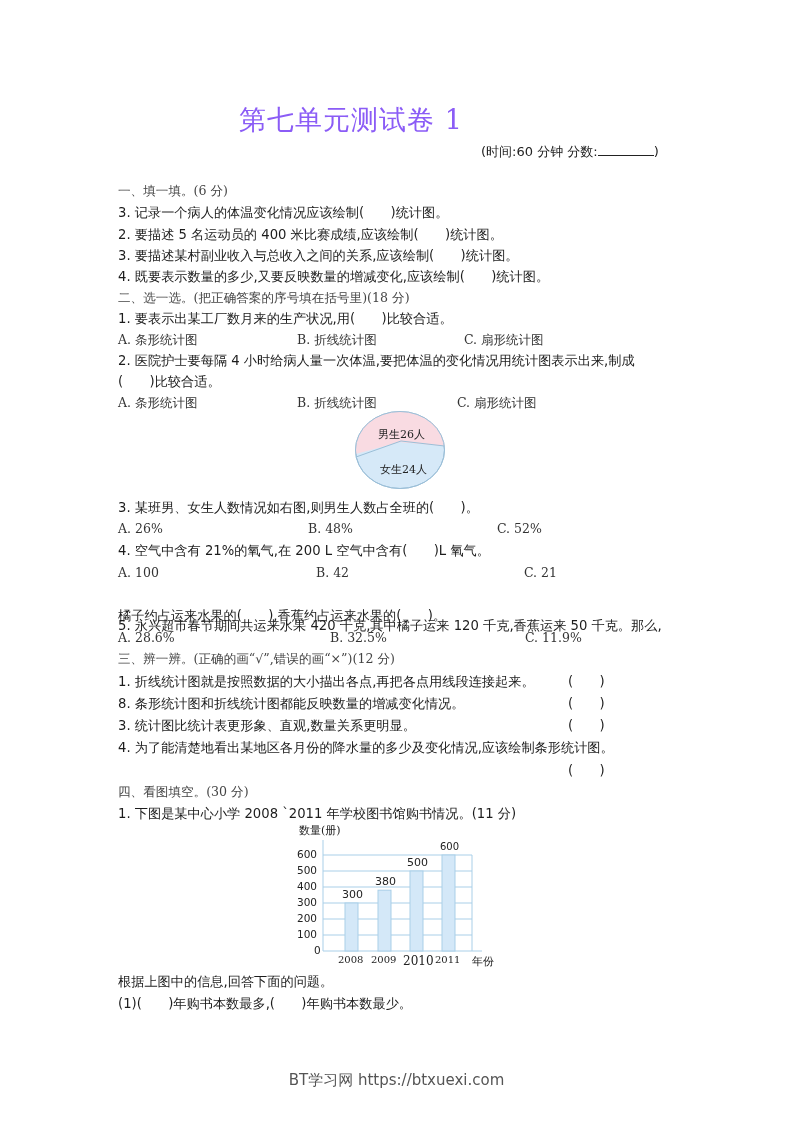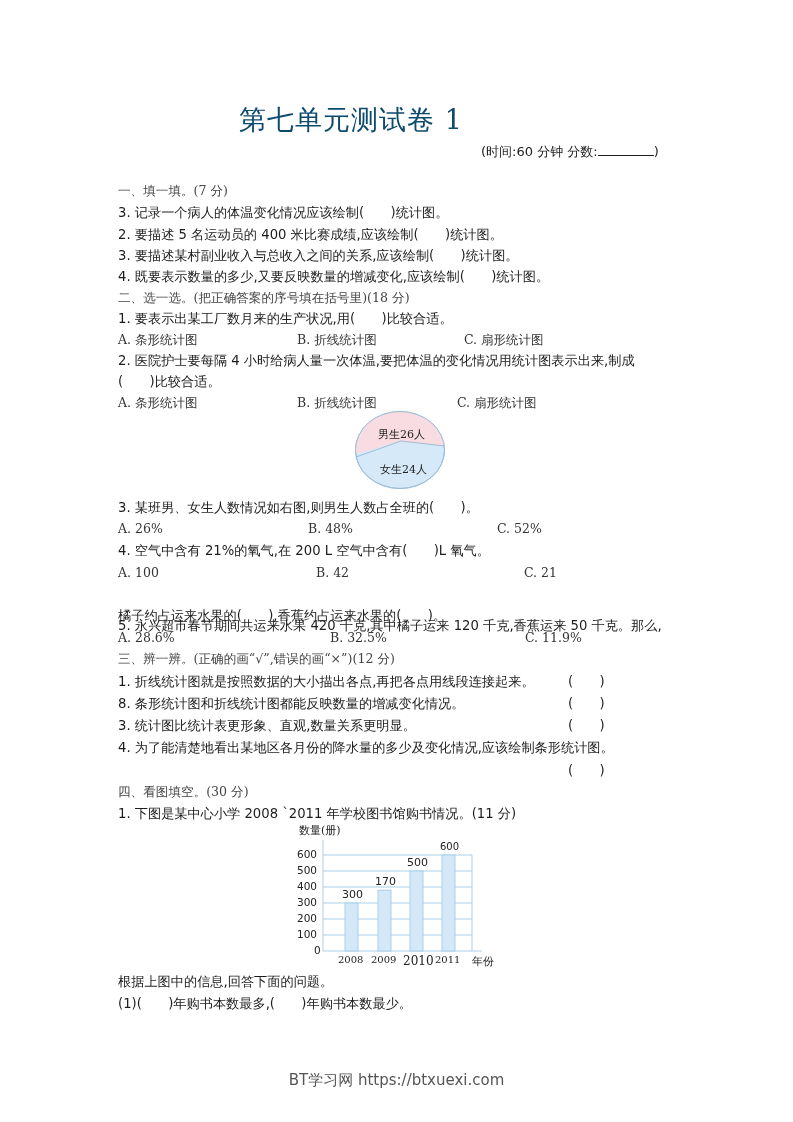--- a/index.html
+++ b/index.html
@@ -1,41 +1,41 @@
 <!DOCTYPE html>
 <html><head>
 <meta charset="utf-8">
 <style>
   html, body { margin:0; padding:0; background:#ffffff; }
   body { width:793px; height:1122px; position:relative; overflow:hidden;
          font-family:"DejaVu Sans", "Liberation Sans", sans-serif; color:#1a1a1a; }
   .abs { position:absolute; white-space:nowrap; }
   .title { left:0; width:702px; text-align:center; top:102px; font-family:"DejaVu Serif","Liberation Serif",serif;
-           font-size:27px; color:#0c4a6e; letter-spacing:1px; }
+           font-size:27px; color:#8b5cf6; letter-spacing:1px; }
   .meta { top:143px; left:481px; font-size:13px; color:#222; }
   .meta .blank { display:inline-block; width:56px; border-bottom:1px solid #222; height:12px; vertical-align:baseline; }
   .line { font-size:13.2px; line-height:18px; color:#1c1c1c; }
   .sec { font-family:"DejaVu Serif","Liberation Serif",serif; font-size:12.6px; color:#444; }
   .opt { font-family:"DejaVu Serif","Liberation Serif",serif; font-size:12.5px; color:#333; }
   
   .pie { left:354px; top:410px; width:92px; height:80px; }
   
   .chart { left:290px; top:820px; width:220px; height:150px; }
   .watermark { top:1071px; left:0; width:793px; text-align:center; font-size:15px; color:#555;
                font-family:"DejaVu Sans","Liberation Sans",sans-serif; }
 </style>
 </head>
 <body>
 
 <div class="abs title">第七单元测试卷 1</div>
 <div class="abs meta">
   <span>(时间:60 分钟    分数:</span><span class="blank"></span><span>)</span>
 </div>
 
-<div class="abs sec line" style="left:118px;top:182px;">一、填一填。(7 分)</div>
+<div class="abs sec line" style="left:118px;top:182px;">一、填一填。(6 分)</div>
 <div class="abs line" style="left:118px;top:204px;">3. 记录一个病人的体温变化情况应该绘制(　　)统计图。</div>
 <div class="abs line" style="left:118px;top:226px;">2. 要描述 5 名运动员的 400 米比赛成绩,应该绘制(　　)统计图。</div>
 <div class="abs line" style="left:118px;top:247px;">3. 要描述某村副业收入与总收入之间的关系,应该绘制(　　)统计图。</div>
 <div class="abs line" style="left:118px;top:268px;">4. 既要表示数量的多少,又要反映数量的增减变化,应该绘制(　　)统计图。</div>
 
 <div class="abs sec line" style="left:118px;top:289px;">二、选一选。(把正确答案的序号填在括号里)(18 分)</div>
 <div class="abs line" style="left:118px;top:310px;">1. 要表示出某工厂数月来的生产状况,用(　　)比较合适。</div>
 <div class="abs opt line" style="left:118px;top:331px;">A. 条形统计图</div>
 <div class="abs opt line" style="left:297px;top:331px;">B. 折线统计图</div>
 <div class="abs opt line" style="left:464px;top:331px;">C. 扇形统计图</div>
@@ -113,21 +113,21 @@
   
   <div class="abs" style="left:7px;top:28px;font-size:10.5px;color:#222;">600</div>
   <div class="abs" style="left:7px;top:44px;font-size:10.5px;color:#222;">500</div>
   <div class="abs" style="left:7px;top:60px;font-size:10.5px;color:#222;">400</div>
   <div class="abs" style="left:7px;top:76px;font-size:10.5px;color:#222;">300</div>
   <div class="abs" style="left:7px;top:92px;font-size:10.5px;color:#222;">200</div>
   <div class="abs" style="left:7px;top:108px;font-size:10.5px;color:#222;">100</div>
   <div class="abs" style="left:24px;top:124px;font-size:10.5px;color:#222;">0</div>
   
   <div class="abs" style="left:52px;top:68px;font-size:11px;color:#222;">300</div>
-  <div class="abs" style="left:85px;top:55px;font-size:11px;color:#222;">170</div>
+  <div class="abs" style="left:85px;top:55px;font-size:11px;color:#222;">380</div>
   <div class="abs" style="left:117px;top:36px;font-size:11px;color:#222;">500</div>
   <div class="abs" style="left:150px;top:21px;font-size:10px;color:#222;">600</div>
   
   <div class="abs" style="left:48px;top:134px;font-size:10px;font-family:'DejaVu Serif',serif;color:#222;">2008</div>
   <div class="abs" style="left:81px;top:134px;font-size:10px;font-family:'DejaVu Serif',serif;color:#222;">2009</div>
   <div class="abs" style="left:113px;top:134px;font-size:12px;font-family:'DejaVu Serif',serif;color:#222;">2010</div>
   <div class="abs" style="left:145px;top:134px;font-size:10px;font-family:'DejaVu Serif',serif;color:#222;">2011</div>
   <div class="abs" style="left:182px;top:134px;font-size:11px;font-family:'DejaVu Serif',serif;color:#222;">年份</div>
 </div>
 

